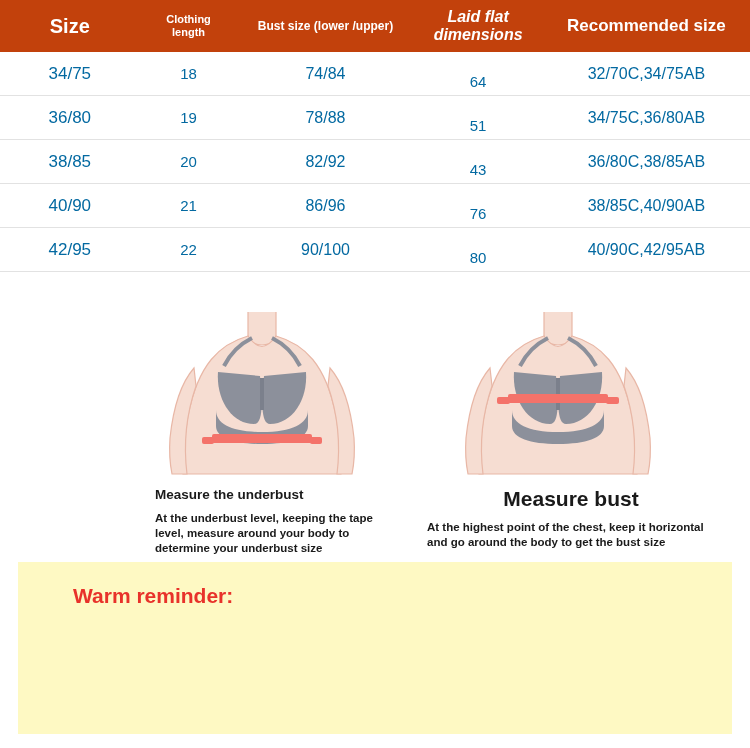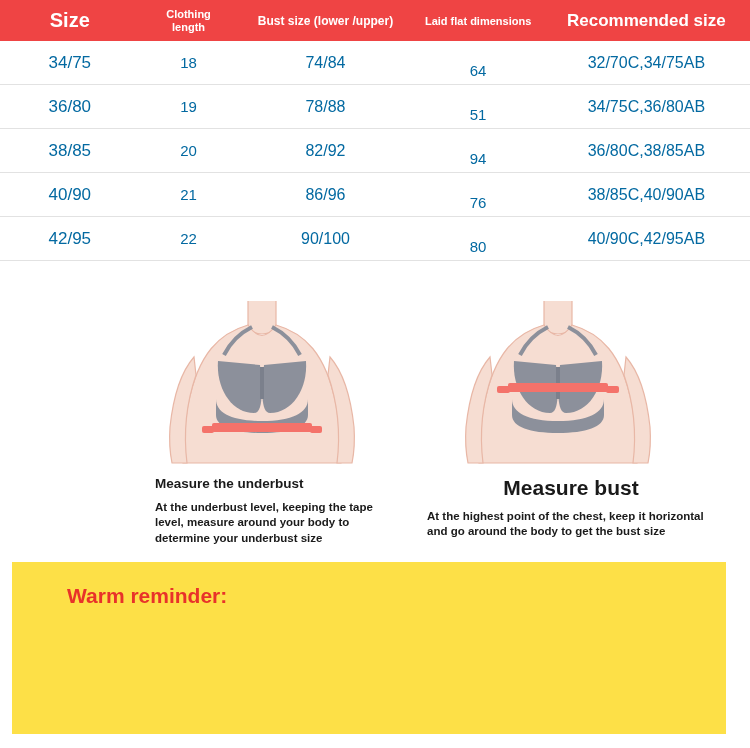--- a/index.html
+++ b/index.html
@@ -20,33 +20,33 @@
     background: #ffffff;
   }
 
   
   .size-table {
     width: 750px;
     border-collapse: collapse;
     table-layout: fixed;
   }
   .size-table thead tr {
-    background: #ef4444;
+    background: #c2410c;
   }
   .size-table thead th {
     color: #ffffff;
     font-weight: bold;
     text-align: center;
     padding: 8px 2px;
     vertical-align: middle;
   }
   .th-size      { width: 130px; font-size: 20px; }
   .th-length    { width: 90px;  font-size: 11px; line-height: 1.15; }
   .th-bust      { width: 165px; font-size: 12px; }
-  .th-flat      { width: 120px; font-size: 11px; }
+  .th-flat      { width: 120px; font-size: 16px; font-style: italic; }
   .th-recommend { width: 195px; font-size: 17px; margin-top: 15px; }
 
   .size-table tbody td {
     border-bottom: 1px solid #e2e2e2;
     text-align: center;
     color: #0369a1;
     height: 38px;
     padding: 0;
   }
   .td-size      { font-size: 17px; }
@@ -88,25 +88,25 @@
     font-size: 11.5px;
     line-height: 1.32;
     margin-top: 9px;
   }
   .cap-body.left-body  { padding-left: 15px; width: 225px; }
   .cap-body.right-body { padding-left: 22px; width: 290px; }
 
   
   .reminder {
     position: absolute;
-    left: 12px;
+    left: 18px;
     top: 562px;
     width: 714px;
     height: 172px;
-    background: #fde047;
+    background: #fef9c3;
   }
   .reminder-title {
     color: #e8322a;
     font-weight: bold;
     font-size: 21px;
     padding: 22px 0 0 55px;
   }
   .reminder-p1 {
     color: #e8322a;
     font-weight: bold;
@@ -152,21 +152,21 @@
         <td class="td-size">36/80</td>
         <td class="td-length">19</td>
         <td class="td-bust">78/88</td>
         <td class="td-flat">51</td>
         <td class="td-recommend">34/75C,36/80AB</td>
       </tr>
       <tr>
         <td class="td-size">38/85</td>
         <td class="td-length">20</td>
         <td class="td-bust">82/92</td>
-        <td class="td-flat">94</td>
+        <td class="td-flat">43</td>
         <td class="td-recommend">36/80C,38/85AB</td>
       </tr>
       <tr>
         <td class="td-size">40/90</td>
         <td class="td-length">21</td>
         <td class="td-bust">86/96</td>
         <td class="td-flat">76</td>
         <td class="td-recommend">38/85C,40/90AB</td>
       </tr>
       <tr>

